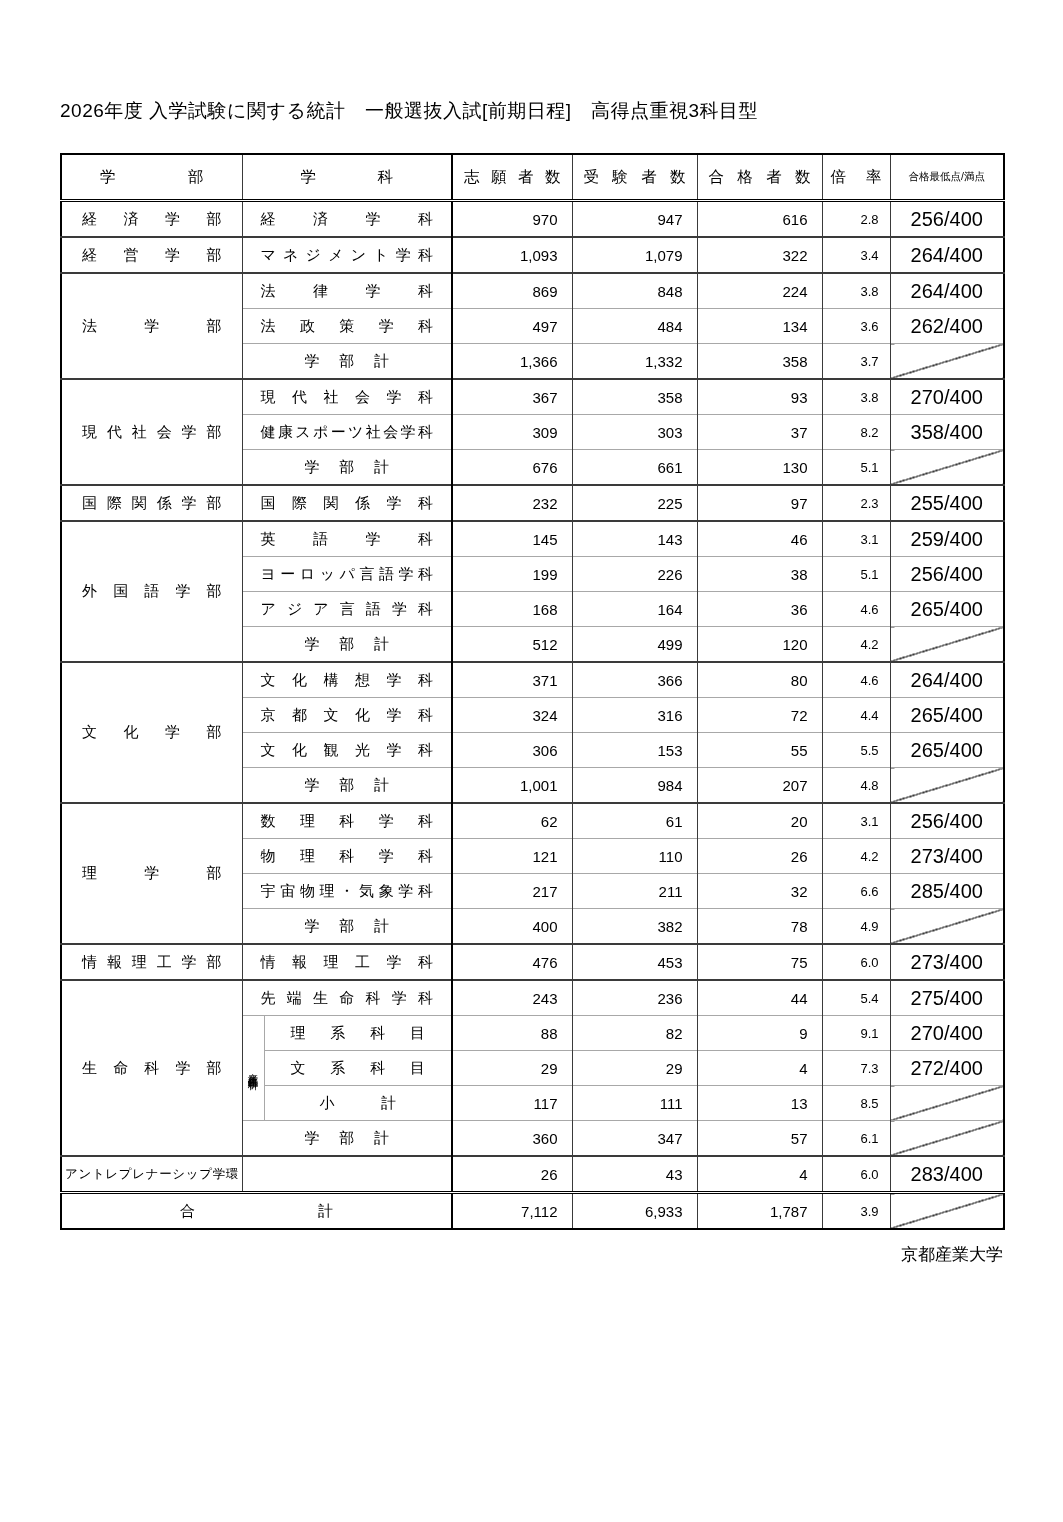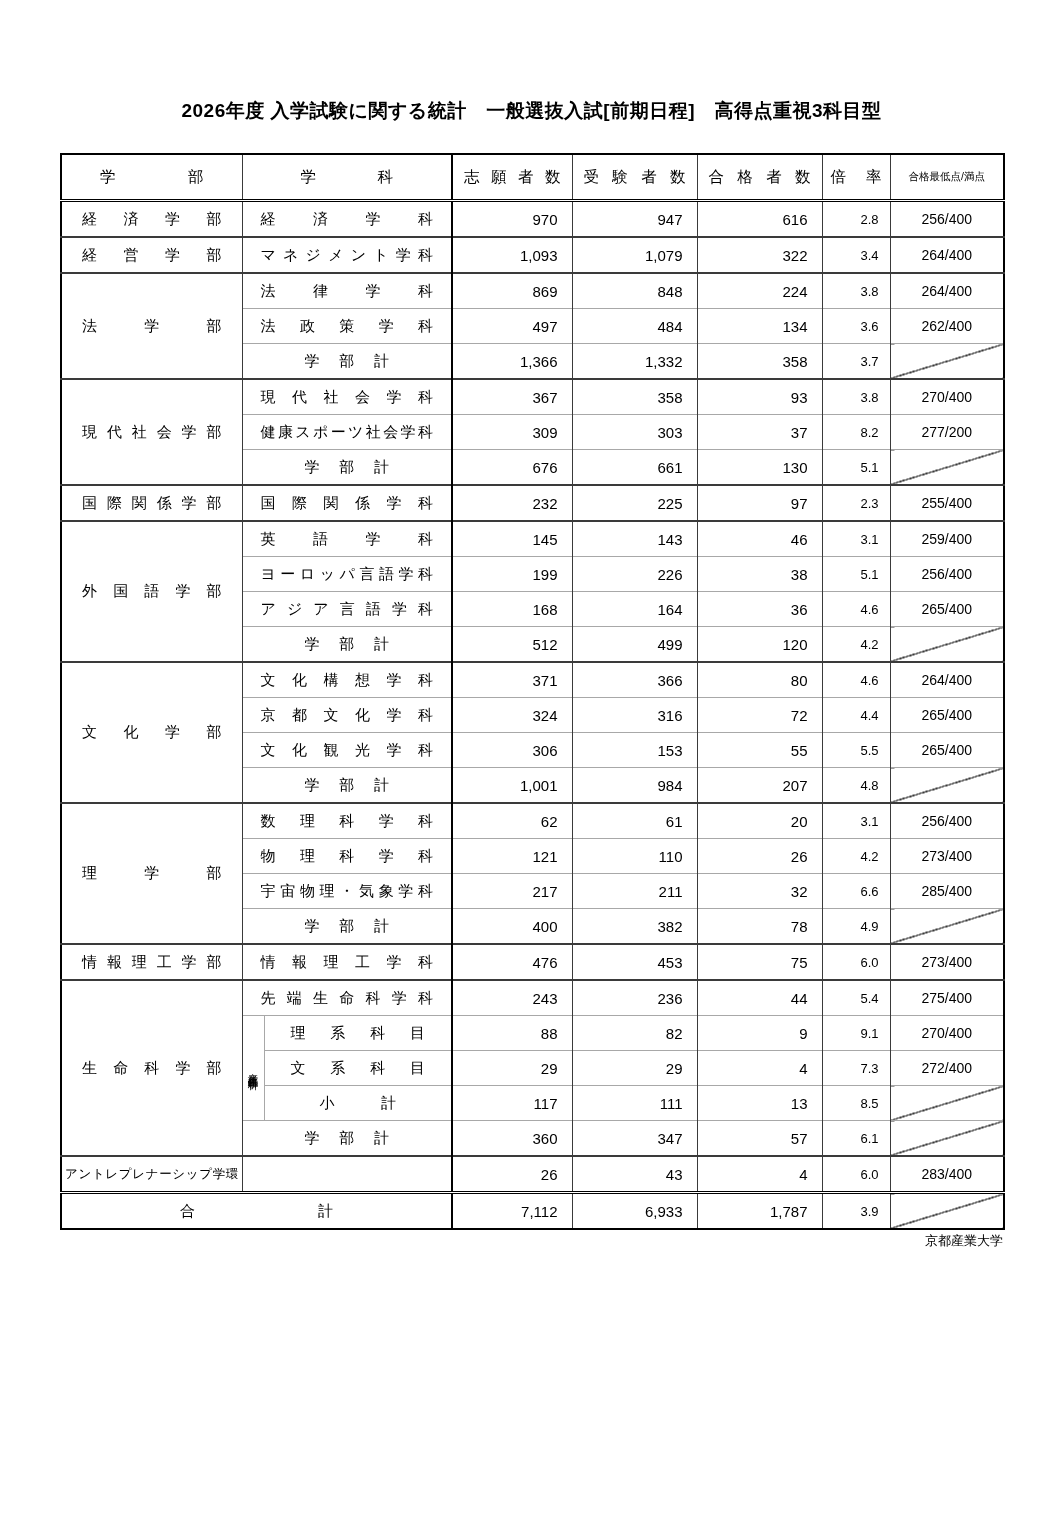--- a/index.html
+++ b/index.html
@@ -2,21 +2,21 @@
 <html><head>
 <meta charset="utf-8">
 <style>
   html,body{margin:0;padding:0;}
   body{
     width:1063px;height:1522px;background:#ffffff;color:#000;
     font-family:"Liberation Sans","DejaVu Sans",sans-serif;
     -webkit-font-smoothing:antialiased;
   }
   .page{width:943px;margin:0 auto;padding-top:98px;}
-  .title{font-size:19px;font-weight:bold;text-align:center;margin-bottom:29px;letter-spacing:0.5px;white-space:nowrap;}
+  .title{font-size:19px;font-weight:normal;text-align:left;margin-bottom:29px;letter-spacing:0.5px;white-space:nowrap;}
   table.stats{border-collapse:collapse;table-layout:fixed;width:943px;border:2px solid #000;}
   th,td{padding:0;font-weight:normal;overflow:hidden;white-space:nowrap;vertical-align:middle;}
   thead tr{height:44px;border-bottom:3px double #000;}
   tbody tr{height:34px;}
   tbody tr.inner{border-top:1px solid #a8a8a8;}
   tbody tr.gstart{border-top:2px solid #3a3a3a;}
   tbody tr.total{border-top:3px double #000;}
   .bl1{border-left:1px solid #3a3a3a;}
   .bl1l{border-left:1px solid #a8a8a8;}
   .bl2{border-left:2px solid #000;}
@@ -29,29 +29,29 @@
   th.h-score{font-size:10.5px;text-align:center;}
   td.faculty .dist{padding:0 20px;font-size:15px;}
   td.faculty.fsmall .dist{padding:0 3px;font-size:12.5px;}
   td.dept .dist{padding:0 18px;font-size:15px;}
   td.dept.subtotal .dist{padding:0 62px;}
   td.dept.sub .dist{padding:0 26px;}
   td.dept.sub.subtotal .dist{padding:0 55px;}
   td.total-label .dist{padding:0 118px;font-size:15px;}
   td.num{font-size:15px;text-align:right;padding-right:14px;}
   td.ratio{font-size:13px;text-align:right;padding-right:11px;}
-  td.score{font-size:14px;text-align:center;}
+  td.score{font-size:20px;text-align:center;}
   td.score.diag{
     background-image:linear-gradient(to bottom right,
       transparent calc(50% - 0.7px), #3a3a3a calc(50% - 0.7px),
       #3a3a3a calc(50% + 0.7px), transparent calc(50% + 0.7px));
   }
   td.subcol{vertical-align:middle;text-align:center;}
   .vert{writing-mode:vertical-rl;font-size:10.5px;line-height:1.05;letter-spacing:1px;margin:0 auto;}
-  .footer{width:943px;text-align:right;font-size:13px;margin-top:2px;}
+  .footer{width:943px;text-align:right;font-size:17px;margin-top:13px;}
 </style>
 </head>
 <body>
 
 <div class="page">
   <div class="title">2026年度 入学試験に関する統計　一般選抜入試[前期日程]　高得点重視3科目型</div>
 
   <table class="stats">
     <colgroup>
       <col style="width:181px">
@@ -252,21 +252,21 @@
               <span>社</span>
               <span>会</span>
               <span>学</span>
               <span>科</span>
             </div>
           </td>
           <td class="num bl2">309</td>
           <td class="num bl1">303</td>
           <td class="num bl1">37</td>
           <td class="ratio bl1">8.2</td>
-          <td class="score bl1">277/200</td>
+          <td class="score bl1">358/400</td>
         </tr>
         <tr class="inner">
           <td class="dept bl1 subtotal" colspan="2">
             <div class="dist">
               <span>学</span>
               <span>部</span>
               <span>計</span>
             </div>
           </td>
           <td class="num bl2">676</td>

